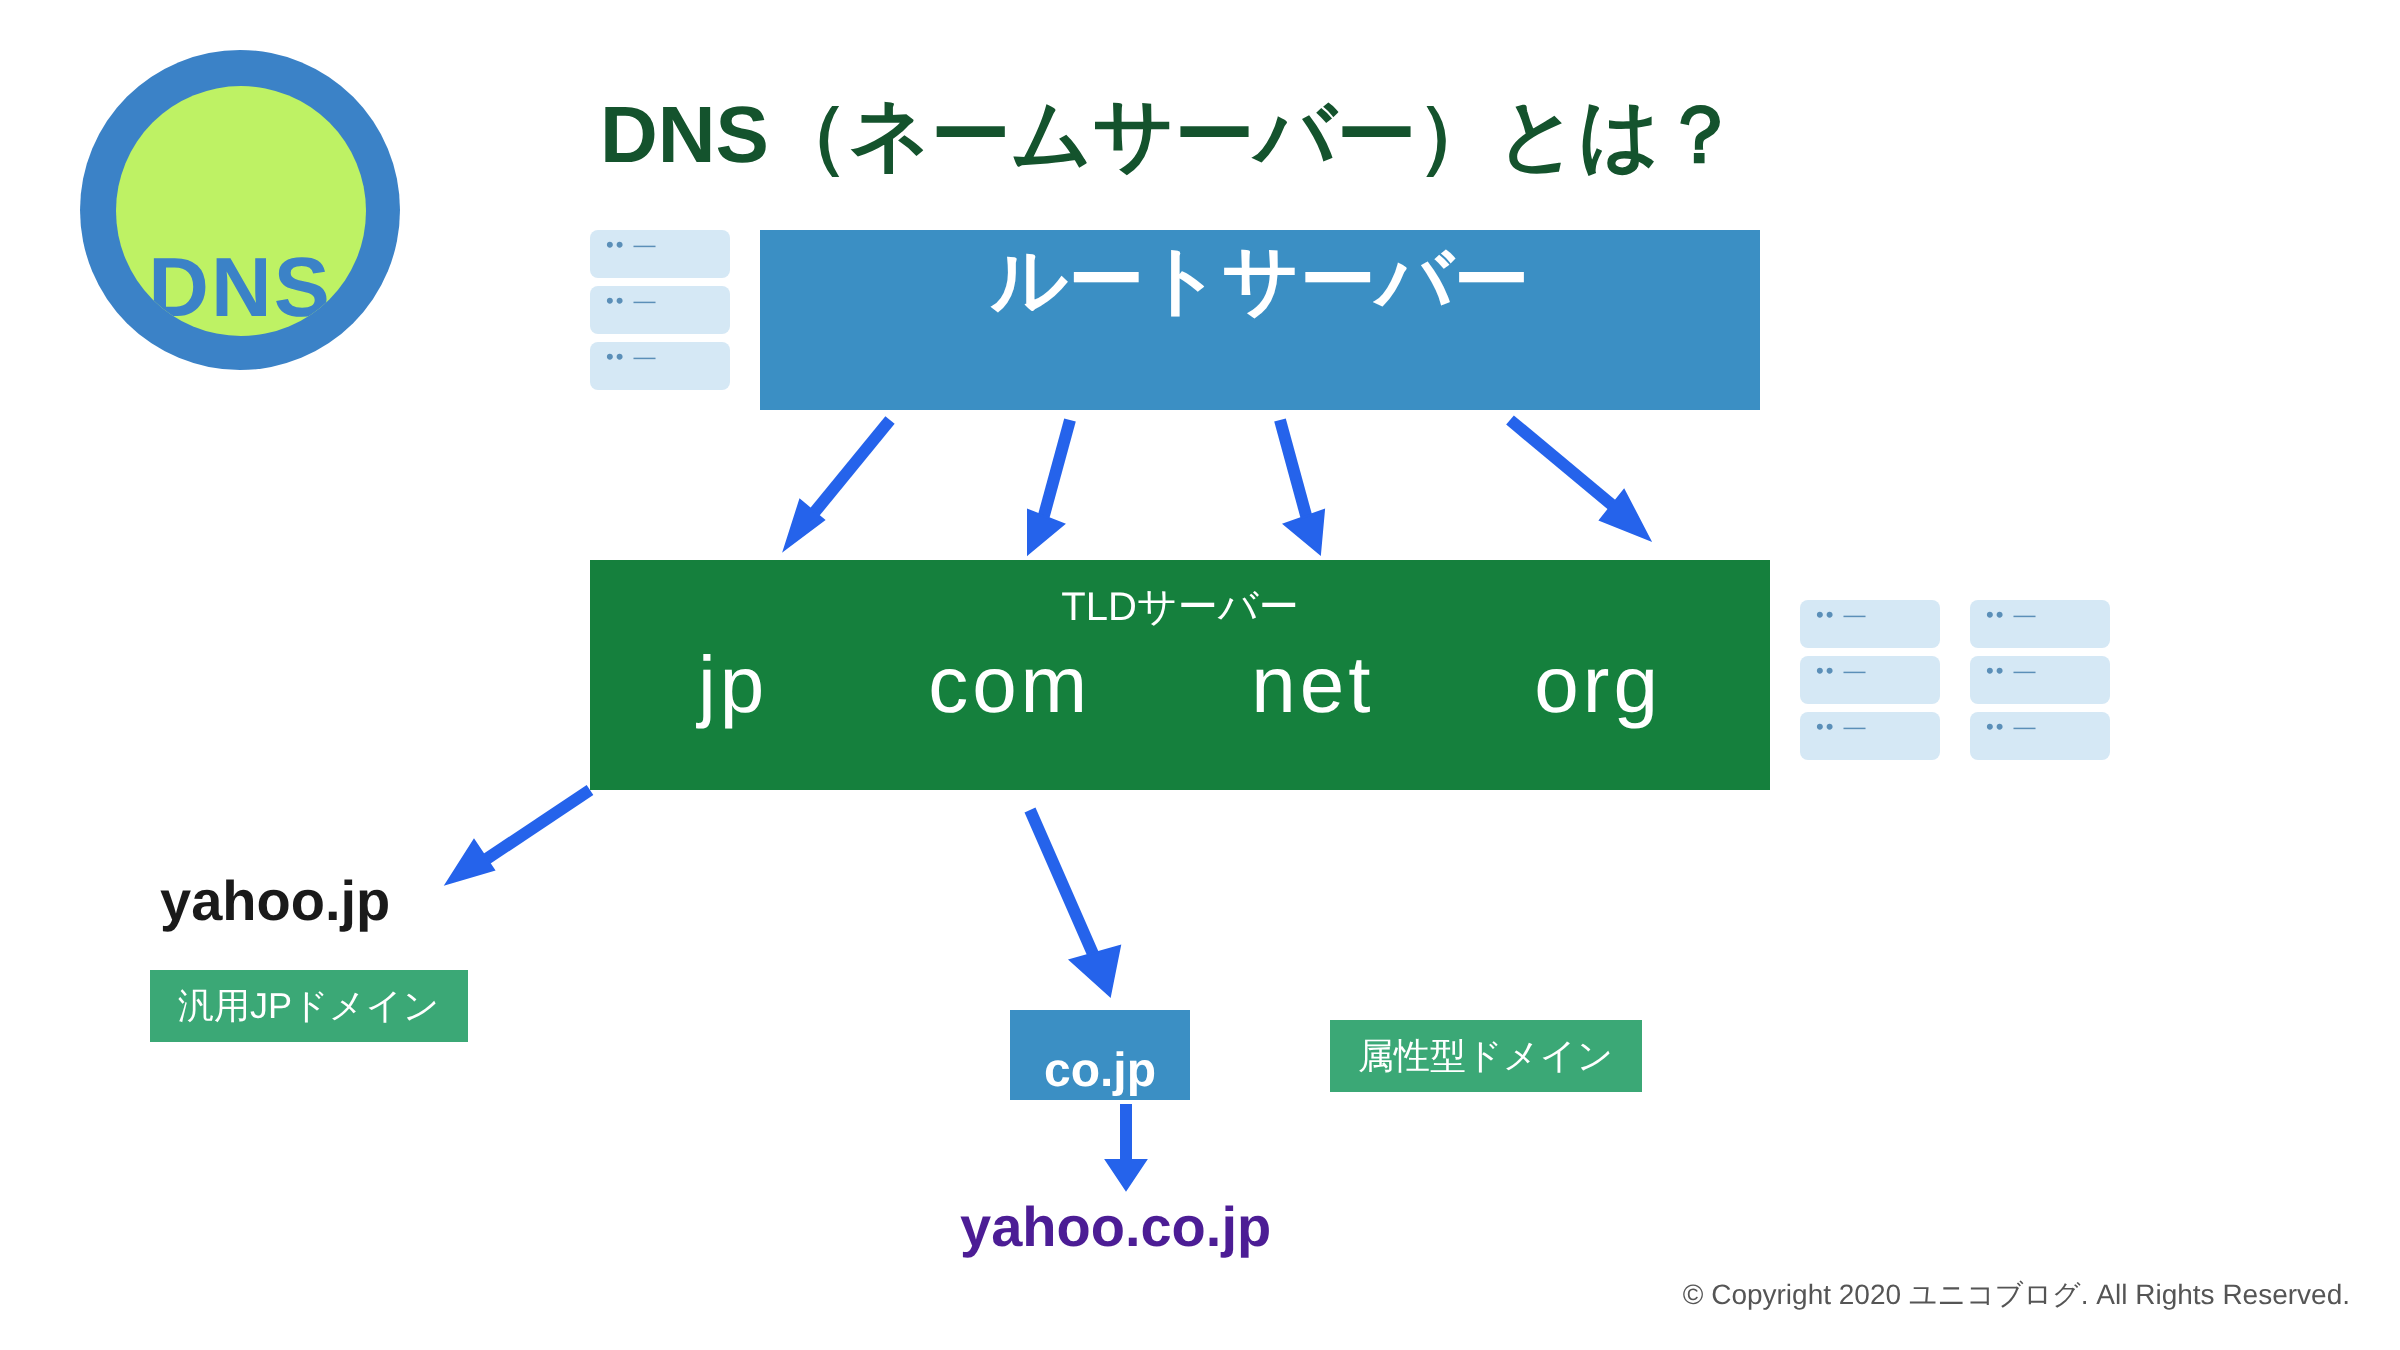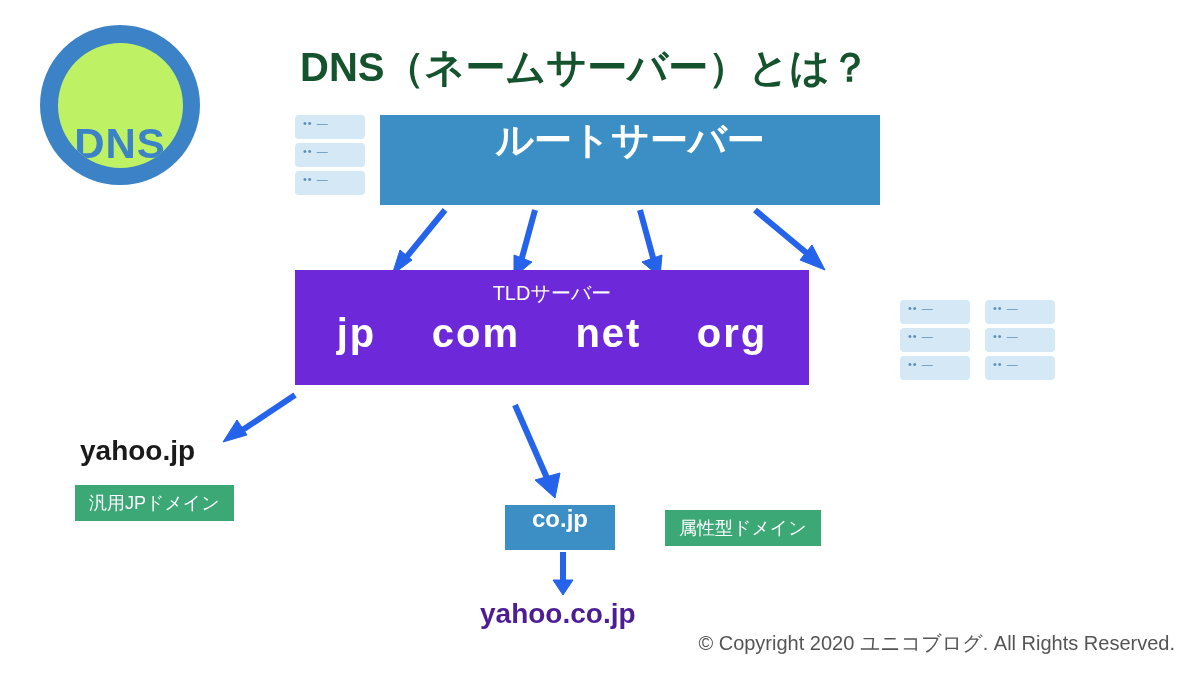--- a/index.html
+++ b/index.html
@@ -12,30 +12,30 @@
 .dns-arc.left{left:-55px;border-right-color:transparent;border-top-color:transparent;border-bottom-color:transparent;transform:rotate(0deg)}
 .dns-arc.right{right:-55px;border-left-color:transparent;border-top-color:transparent;border-bottom-color:transparent}
 .title{position:absolute;left:300px;top:40px;font-size:40px;font-weight:700;color:#14532d}
 .root-server{position:absolute;left:380px;top:115px;width:500px;height:90px;background:#3b8fc4;color:#fff;display:flex;align-items:flex-start;justify-content:center;font-size:38px;font-weight:600}
 .server-icon{position:absolute;width:70px}
 .server-icon .rack{width:70px;height:24px;background:#d5e8f5;border-radius:4px;margin-bottom:4px;position:relative}
 .server-icon .rack::before{content:"•• —";position:absolute;left:8px;top:2px;font-size:11px;color:#5b8fb8;letter-spacing:1px}
 .server1{left:295px;top:115px}
 .server2{left:900px;top:300px}
 .server3{left:985px;top:300px}
-.tld-server{position:absolute;left:295px;top:270px;width:514px;height:115px;background:#6d28d9;color:#fff;text-align:center;padding-top:10px}
+.tld-server{position:absolute;left:295px;top:280px;width:590px;height:115px;background:#15803d;color:#fff;text-align:center;padding-top:10px}
 .tld-label{font-size:20px;font-weight:500}
-.tld-domains{font-size:40px;font-weight:700;letter-spacing:2px;margin-top:4px;display:flex;justify-content:space-around;padding:0 14px}
-.cojp-box{position:absolute;left:505px;top:505px;width:110px;height:45px;background:#3b8fc4;color:#fff;display:flex;align-items:flex-start;justify-content:center;font-size:24px;font-weight:600}
+.tld-domains{font-size:40px;font-weight:400;letter-spacing:2px;margin-top:4px;display:flex;justify-content:space-around;padding:0 14px}
+.cojp-box{position:absolute;left:505px;top:505px;width:90px;height:45px;background:#3b8fc4;color:#fff;display:flex;align-items:flex-end;justify-content:center;font-size:24px;font-weight:600}
 .sample-jp{position:absolute;left:80px;top:435px;font-size:28px;font-weight:600;color:#1a1a1a}
 .yahoo{position:absolute;left:480px;top:598px;font-size:28px;font-weight:600;color:#4c1d95}
 .tag{position:absolute;background:#3ba876;color:#fff;padding:6px 14px;font-size:18px;font-weight:400}
 .tag1{left:75px;top:485px}
 .tag2{left:665px;top:510px}
-.copyright{position:absolute;right:25px;bottom:18px;font-size:20px;color:#555}
+.copyright{position:absolute;right:25px;bottom:18px;font-size:14px;color:#555}
 .arrow{position:absolute;stroke:#2563eb;fill:#2563eb}
 </style>
 </head>
 <body>
 
 <div class="dns-logo">
   <div class="dns-logo-circle">
     <div class="dns-logo-inner">
       <div class="dns-arc left"></div>
       <div class="dns-arc right"></div>

